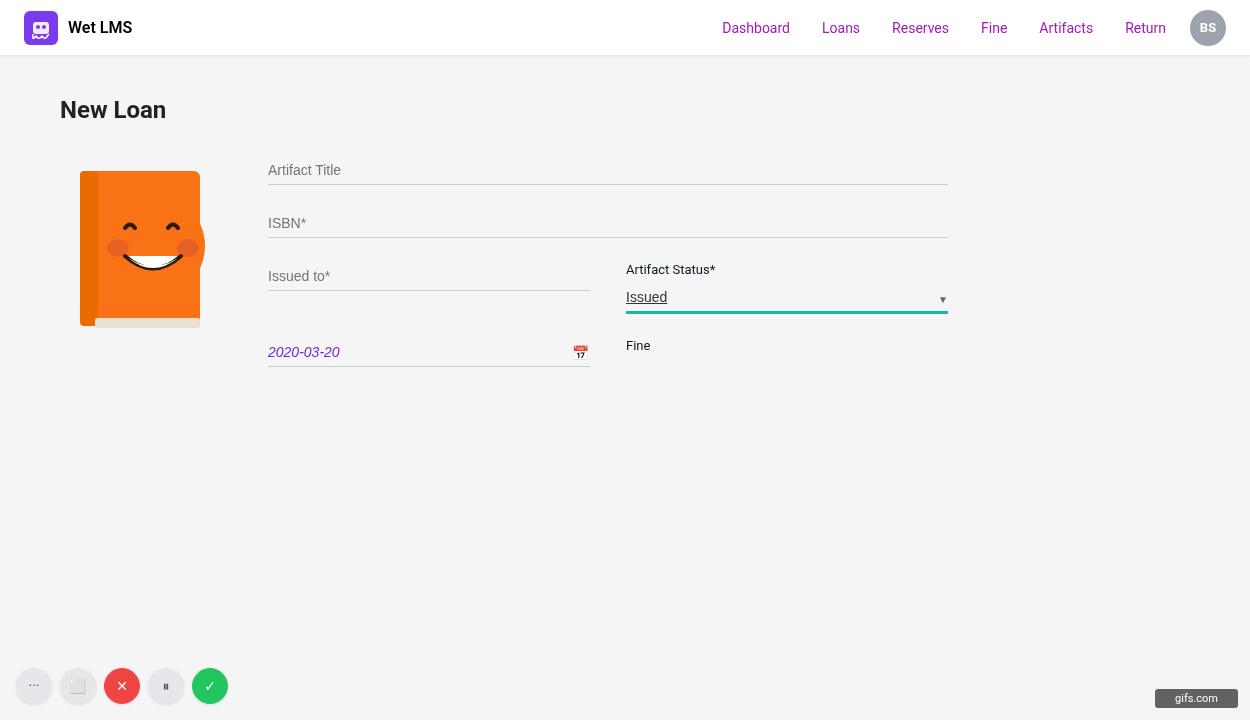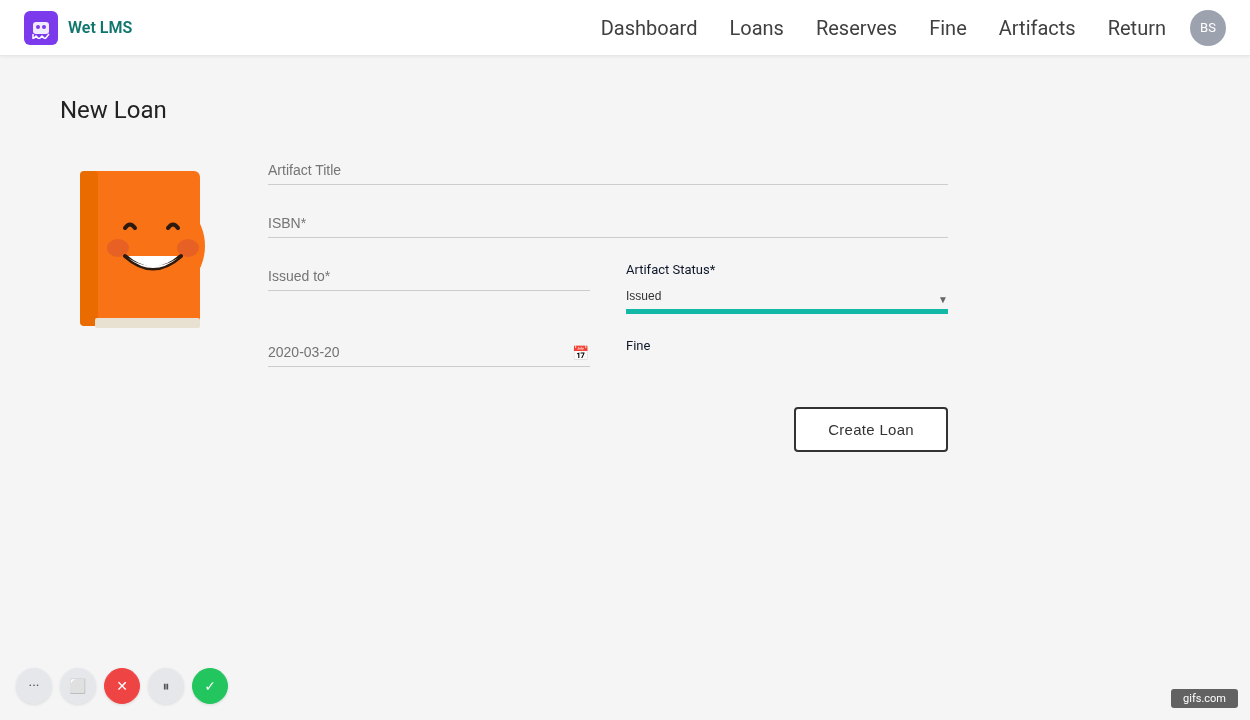--- a/index.html
+++ b/index.html
@@ -33,56 +33,56 @@
       border-radius: 6px;
       display: flex;
       align-items: center;
       justify-content: center;
       color: white;
       font-size: 18px;
     }
     .logo-text {
       font-size: 16px;
       font-weight: 600;
-      color: #0f766e;
+      color: #000000;
     }
     .nav {
       display: flex;
       align-items: center;
       gap: 32px;
       margin-left: auto;
       margin-right: 24px;
     }
     .nav-item {
-      font-size: 20px;
-      color: #404040;
+      font-size: 14px;
+      color: #a21caf;
       cursor: pointer;
       text-decoration: none;
     }
     .user-avatar {
       width: 36px;
       height: 36px;
       background: #9ca3af;
       border-radius: 50%;
       display: flex;
       align-items: center;
       justify-content: center;
       color: white;
       font-size: 13px;
-      font-weight: 400;
+      font-weight: 700;
       cursor: pointer;
     }
 
     
     .main {
       padding: 40px 60px;
     }
     .page-title {
       font-size: 24px;
-      font-weight: 400;
+      font-weight: 700;
       color: #222;
       margin-bottom: 32px;
     }
     .form-area {
       display: flex;
       gap: 48px;
       align-items: flex-start;
     }
 
     
@@ -110,43 +110,44 @@
       color: #0f172a;
       margin-bottom: 6px;
       display: block;
     }
     .field-input {
       width: 100%;
       border: none;
       border-bottom: 1px solid #ccc;
       padding: 6px 0;
       font-size: 14px;
-      color: #737373;
+      color: #6d28d9;
       background: transparent;
       outline: none;
     }
     .two-col {
       display: grid;
       grid-template-columns: 1fr 1fr;
       gap: 36px;
     }
     .field-select-wrapper {
       position: relative;
     }
     .field-select {
       width: 100%;
       border: none;
-      border-bottom: 5px solid #14b8a6;
+      border-bottom: 3px solid #14b8a6;
       padding: 6px 0;
-      font-size: 12px;
+      font-size: 14px;
       color: #333;
       background: transparent;
       outline: none;
       appearance: none;
       cursor: pointer;
+      text-decoration: underline;
     }
     .select-arrow {
       position: absolute;
       right: 0;
       top: 50%;
       transform: translateY(-50%);
       font-size: 10px;
       color: #666;
       pointer-events: none;
     }
@@ -209,21 +210,21 @@
     .toolbar-btn.gray { background: #e5e7eb; border-color: #e5e7eb; }
 
     
     .gifs-badge {
       position: fixed;
       bottom: 12px;
       right: 12px;
       background: rgba(0,0,0,0.6);
       color: white;
       font-size: 11px;
-      padding: 3px 12px;
+      padding: 3px 20px;
       border-radius: 3px;
     }
   </style>
 </head>
 <body>
 
 <header class="header">
   <div class="logo-area">
     <div class="logo-icon">
 
@@ -301,32 +302,29 @@
               <option>Lost</option>
             </select>
             <span class="select-arrow">▼</span>
           </div>
         </div>
       </div>
 
       <div class="two-col field-group">
         <div>
           <div class="date-wrapper">
-            <input class="field-input" type="text" value="2020-03-20" style="padding-right: 24px;">
+            <input class="field-input" type="text" value="2020-03-20" style="padding-right: 24px; font-style: italic;">
             <span class="date-icon">📅</span>
           </div>
         </div>
         <div>
           <label class="field-label">Fine</label>
         </div>
       </div>
 
-      <div class="button-area">
-        <button class="create-loan-btn">Create Loan</button>
-      </div>
 
     </div>
   </div>
 </main>
 
 <div class="bottom-toolbar">
   <div class="toolbar-btn gray">
     <span>···</span>
   </div>
   <div class="toolbar-btn gray">

